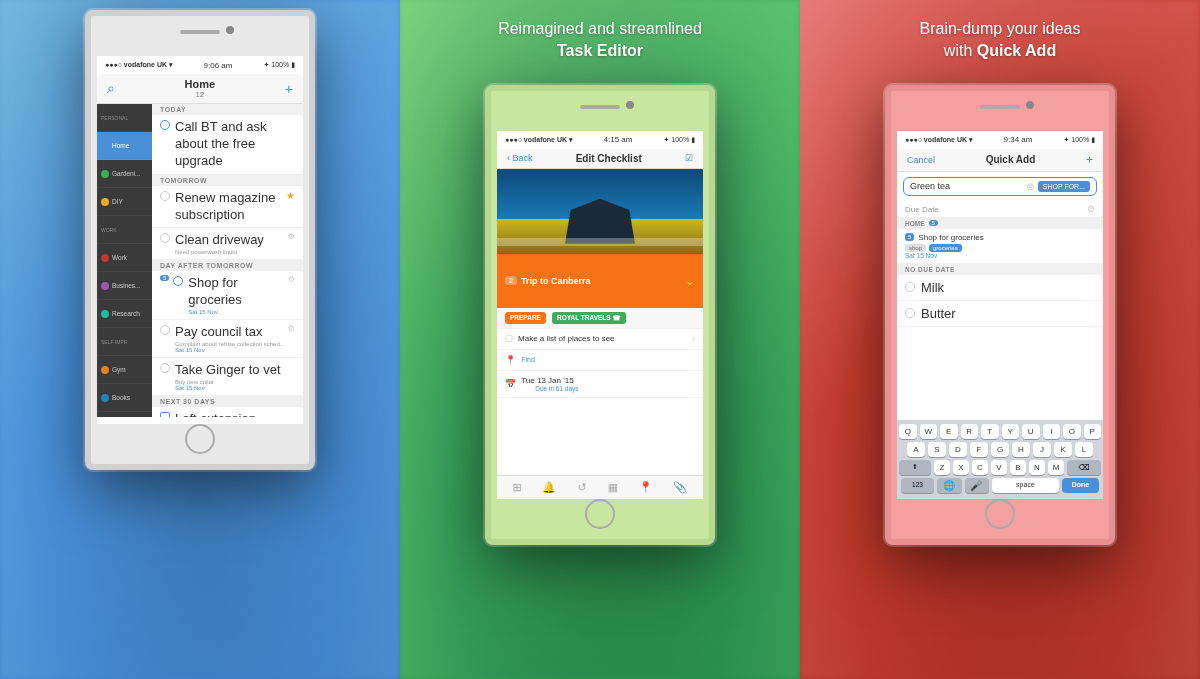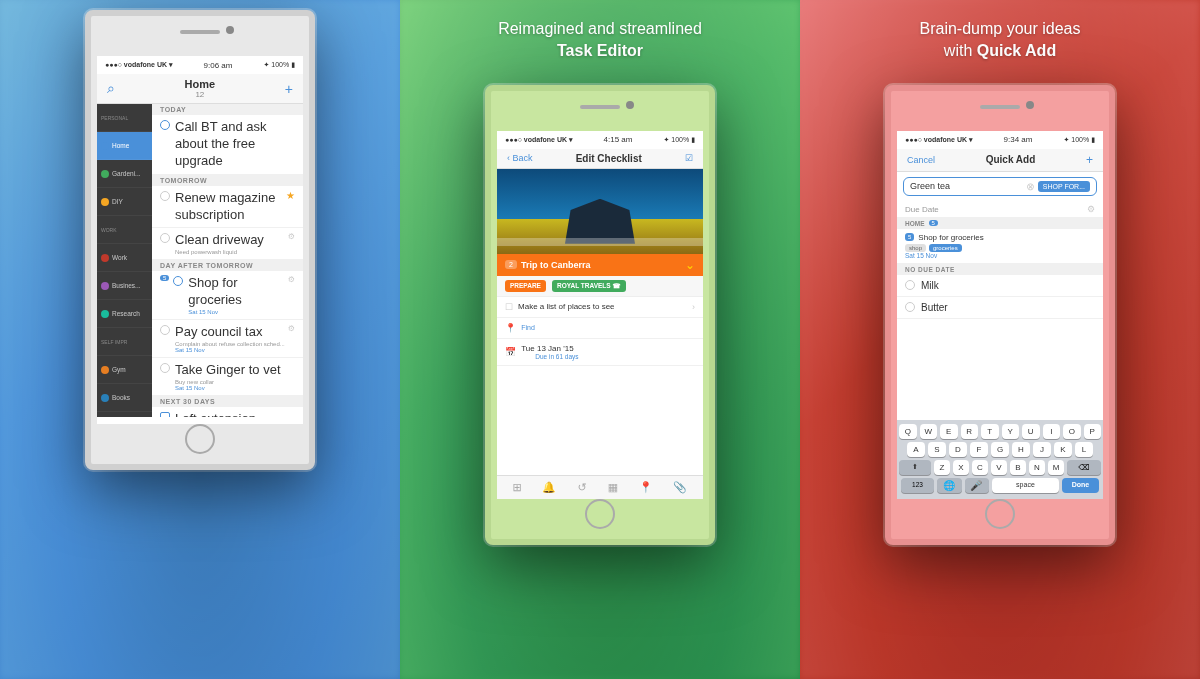--- a/index.html
+++ b/index.html
@@ -287,21 +287,21 @@
       position: absolute;
       top: 0;
       left: 0;
       right: 0;
       height: 50px;
       background: linear-gradient(180deg, #0d4a7a 0%, #1a7ab5 100%);
     }
 
     .checklist-title-bar {
       background: #f97316;
-      padding: 4px 8px;
+      padding: 20px 8px;
       display: flex;
       justify-content: space-between;
       align-items: center;
     }
     .checklist-title { font-size: 9px; font-weight: 600; color: white; }
     .checklist-chevron { color: #ffd700; font-size: 12px; }
 
     .checklist-meta {
       display: flex;
       padding: 4px 8px;
@@ -460,21 +460,21 @@
       border-bottom: 1px solid #f0f0f0;
     }
     .simple-circle {
       width: 10px;
       height: 10px;
       border-radius: 50%;
       border: 1.5px solid #ccc;
       margin-right: 6px;
       flex-shrink: 0;
     }
-    .simple-text { font-size: 10px; color: #333; }
+    .simple-text { font-size: 13px; color: #333; }
 
     
     .keyboard {
       position: absolute;
       bottom: 0;
       left: 0;
       right: 0;
       background: #d1d5db;
       padding: 4px 2px 6px;
     }

